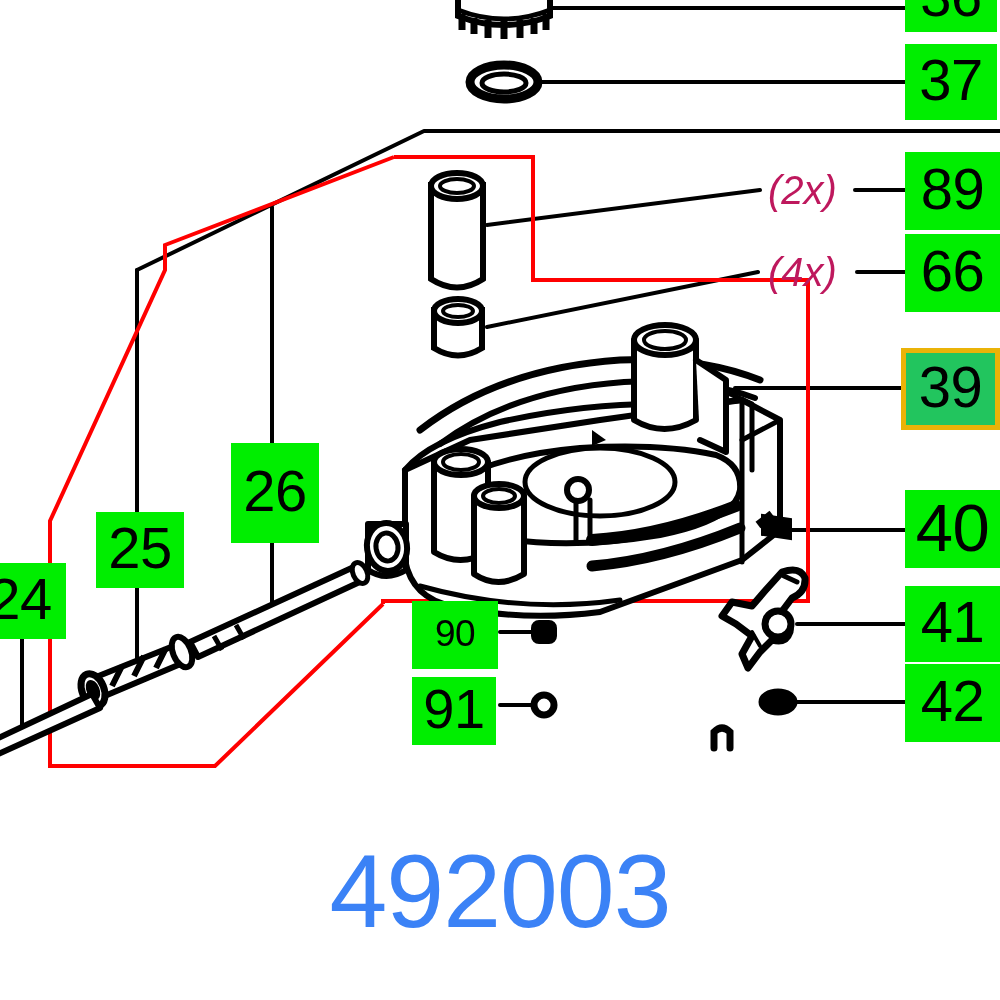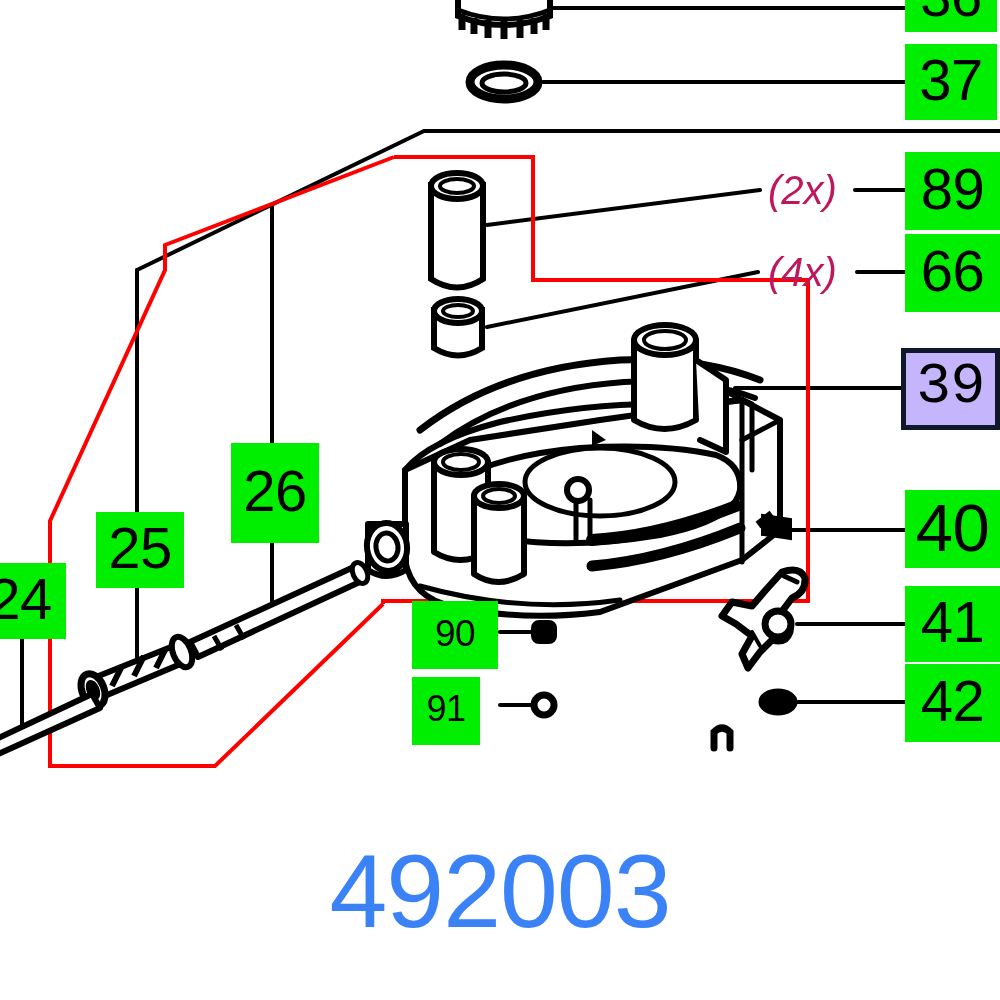--- a/index.html
+++ b/index.html
@@ -34,23 +34,22 @@
     font-weight: 400;
     color: #000000;
     line-height: 1;
     letter-spacing: -0.5px;
     user-select: none;
   }
   .callout.green {
     background: #00ee00;
   }
   .callout.red {
-    background: #c4b5fd;
-    border: 5px solid #0f172a;
-    font-family: Liberation Mono, monospace;
+    background: #22c55e;
+    border: 5px solid #eab308;
   }
   .callout span {
     display: block;
     transform: translateY(-2px);
   }
   
   .mult {
     position: absolute;
     font-family: "Liberation Sans", sans-serif;
     color: #be185d;
@@ -303,21 +302,21 @@
   </div>
 
   <div class="callout green" style="left:231px; top:443px; width:88px; height:100px; font-size:58px;">
     <span>26</span>
   </div>
 
   <div class="callout green" style="left:412px; top:601px; width:86px; height:68px; font-size:37px;">
     <span>90</span>
   </div>
 
-  <div class="callout green" style="left:412px; top:677px; width:68px; height:68px; font-size:36px;">
+  <div class="callout green" style="left:412px; top:677px; width:84px; height:68px; font-size:56px;">
     <span>91</span>
   </div>
 
   <div class="mult" style="left:768px; top:170px;">(2x)</div>
   <div class="mult" style="left:768px; top:252px;">(4x)</div>
 
   <div id="partnumber">492003</div>
 
 </div>
 

